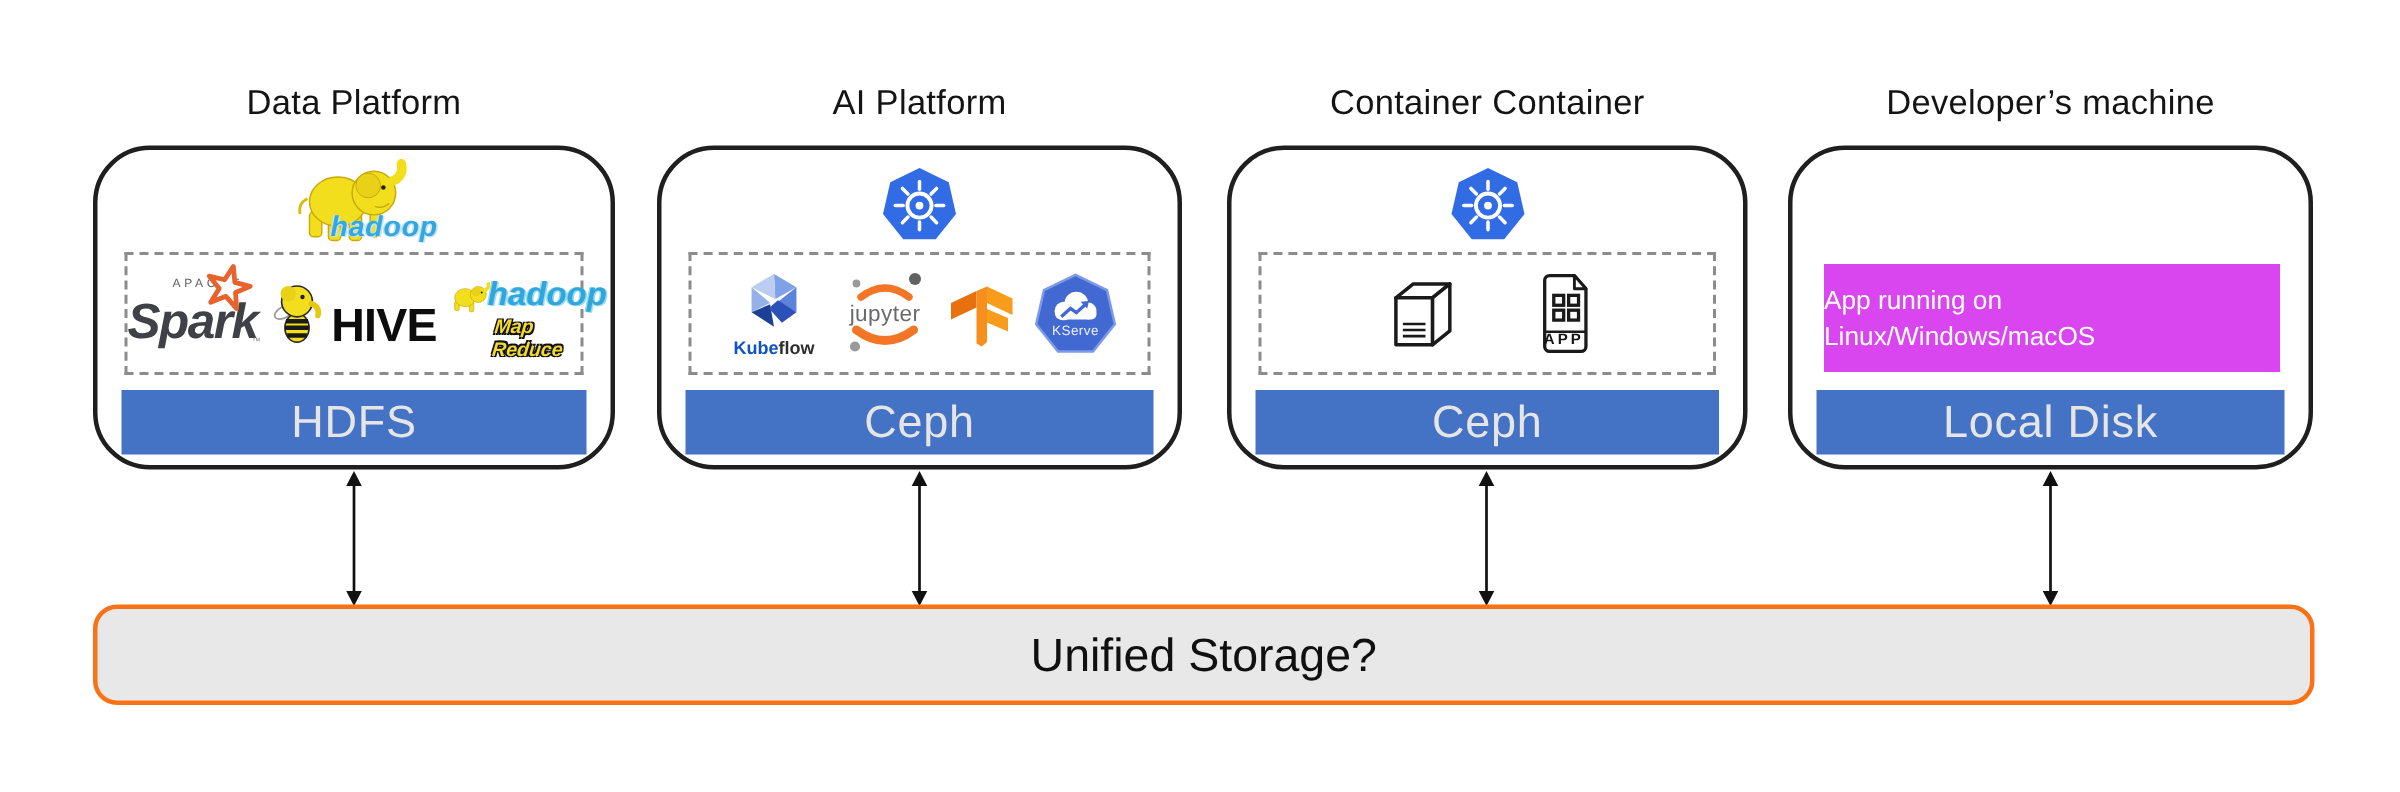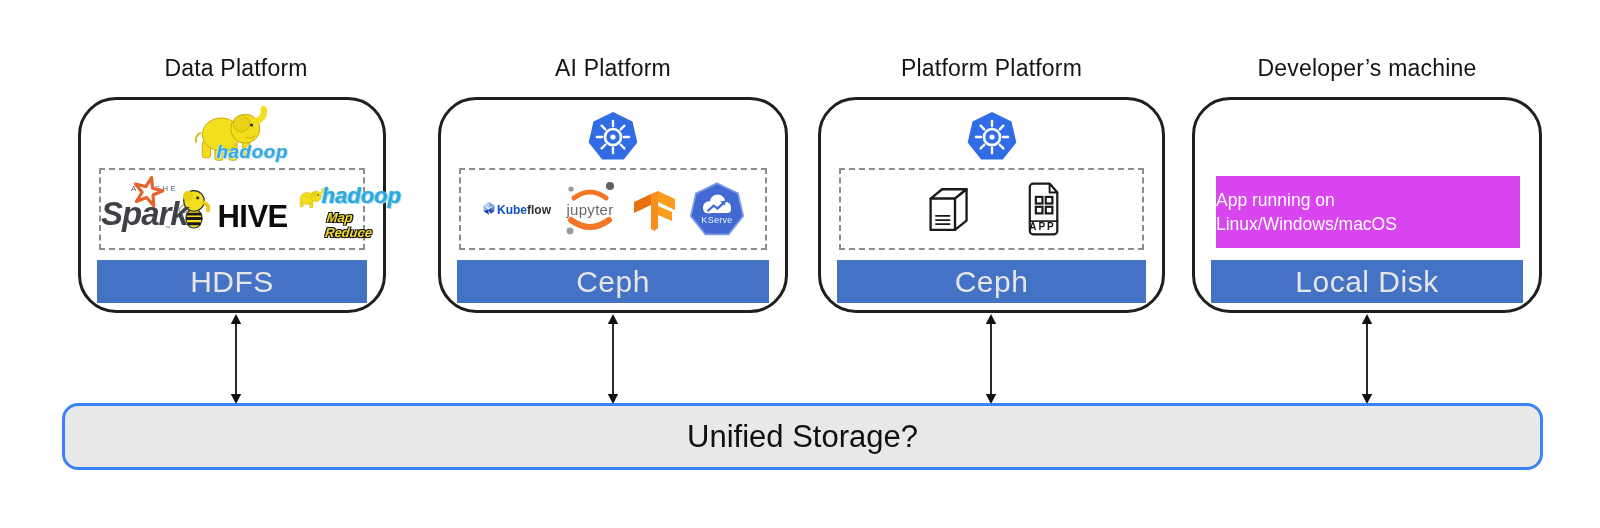--- a/index.html
+++ b/index.html
@@ -10,21 +10,21 @@
   
   .ptitle { position:absolute; top:55px; font-size:23px; color:#141414; text-align:center; letter-spacing:.2px; }
   .t1{ left:62px;  width:348px; }
   .t2{ left:438px; width:350px; }
   .t3{ left:818px; width:347px; }
   .t4{ left:1192px;width:350px; }
 
   
   .pbox { position:absolute; top:97px; height:216px; background:#fff;
           border:3px solid #1f1f1f; border-radius:38px; }
-  .b1{ left:78px;  width:308px; }
+  .b1{ left:62px;  width:348px; }
   .b2{ left:438px; width:350px; }
   .b3{ left:818px; width:347px; }
   .b4{ left:1192px;width:350px; }
 
   .toplogo { position:absolute; top:5px; left:0; right:0; height:62px;
              display:flex; align-items:center; justify-content:center; }
 
   .dashed { position:absolute; left:18px; right:18px; top:68px; height:82px;
             border:2px dashed #8c8c8c; display:flex; align-items:center;
             justify-content:center; gap:10px; }
@@ -60,21 +60,21 @@
   
   .mr-block { position:relative; width:102px; height:54px; }
   .mr-eleph { position:absolute; left:-2px; top:5px; }
   .mr-hadoop { position:absolute; left:24px; top:1px; font-size:22px; font-weight:bold; font-style:italic;
                color:#2FA7DC; text-shadow:1px 1px 0 #9ADAF2, -1px 0 0 #9ADAF2; }
   .mr-sub { position:absolute; left:28px; top:28px; font-size:13px; font-weight:bold; font-style:italic;
             color:#F2DA2E; transform:skewX(-6deg);
             text-shadow:-1px -1px 0 #111, 1px -1px 0 #111, -1px 1px 0 #111, 1px 1px 0 #111; }
 
   
-  .kubeflow-block { display:flex; flex-direction:row; align-items:center; width:70px; }
+  .kubeflow-block { display:flex; flex-direction:column; align-items:center; width:70px; }
   .kubeflow-label { font-size:12px; margin-top:1px; }
   .kf-bold { font-weight:bold; color:#0F52C8; }
   .kf-rest { font-weight:bold; color:#2E2E2E; }
 
   .jupyter-block { position:relative; width:58px; height:64px; }
   .jupyter-word { position:absolute; left:0; right:0; top:24px; text-align:center;
                   font-size:15px; color:#6a6a6a; letter-spacing:.3px; }
 
   .kserve-block { position:relative; width:56px; height:58px; }
   .kserve-word { position:absolute; left:0; right:0; bottom:13px; text-align:center;
@@ -85,32 +85,32 @@
   .appfile-block { position:relative; width:44px; height:58px; }
   .appfile-word { position:absolute; left:0; right:0; bottom:6px; text-align:center;
                   font-size:10px; font-weight:bold; letter-spacing:2px; color:#141414; }
 
   
   .arrow { position:absolute; top:314px; width:18px; height:90px; }
   .a1{ left:227px; } .a2{ left:604px; } .a3{ left:982px; } .a4{ left:1358px; }
 
   
   .storage { position:absolute; left:62px; top:403px; width:1481px; height:67px;
-             background:#E8E8E8; border:3px solid #3b82f6; border-radius:16px;
+             background:#E8E8E8; border:3px solid #f97316; border-radius:16px;
              display:flex; align-items:center; justify-content:center;
              font-size:31px; color:#101010; }
 </style>
 </head>
 <body>
 
 <div class="canvas">
 
   <div class="ptitle t1">Data Platform</div>
   <div class="ptitle t2">AI Platform</div>
-  <div class="ptitle t3">Platform Platform</div>
+  <div class="ptitle t3">Container Container</div>
   <div class="ptitle t4">Developer’s machine</div>
 
   <div class="pbox b1">
     <div class="toplogo">
       <div class="hadoop-logo">
         <svg width="104" height="60" viewBox="0 0 130 95">
           <path d="M16,42 q-10,4 -8,16" stroke="#D8BC12" stroke-width="3" fill="none"></path>
           <rect x="18" y="56" width="13" height="26" rx="4" fill="#F2DE1C" stroke="#C9A80A" stroke-width="1.5"></rect>
           <rect x="38" y="62" width="13" height="24" rx="4" fill="#F2DE1C" stroke="#C9A80A" stroke-width="1.5"></rect>
           <rect x="60" y="58" width="13" height="28" rx="4" fill="#F2DE1C" stroke="#C9A80A" stroke-width="1.5"></rect>

